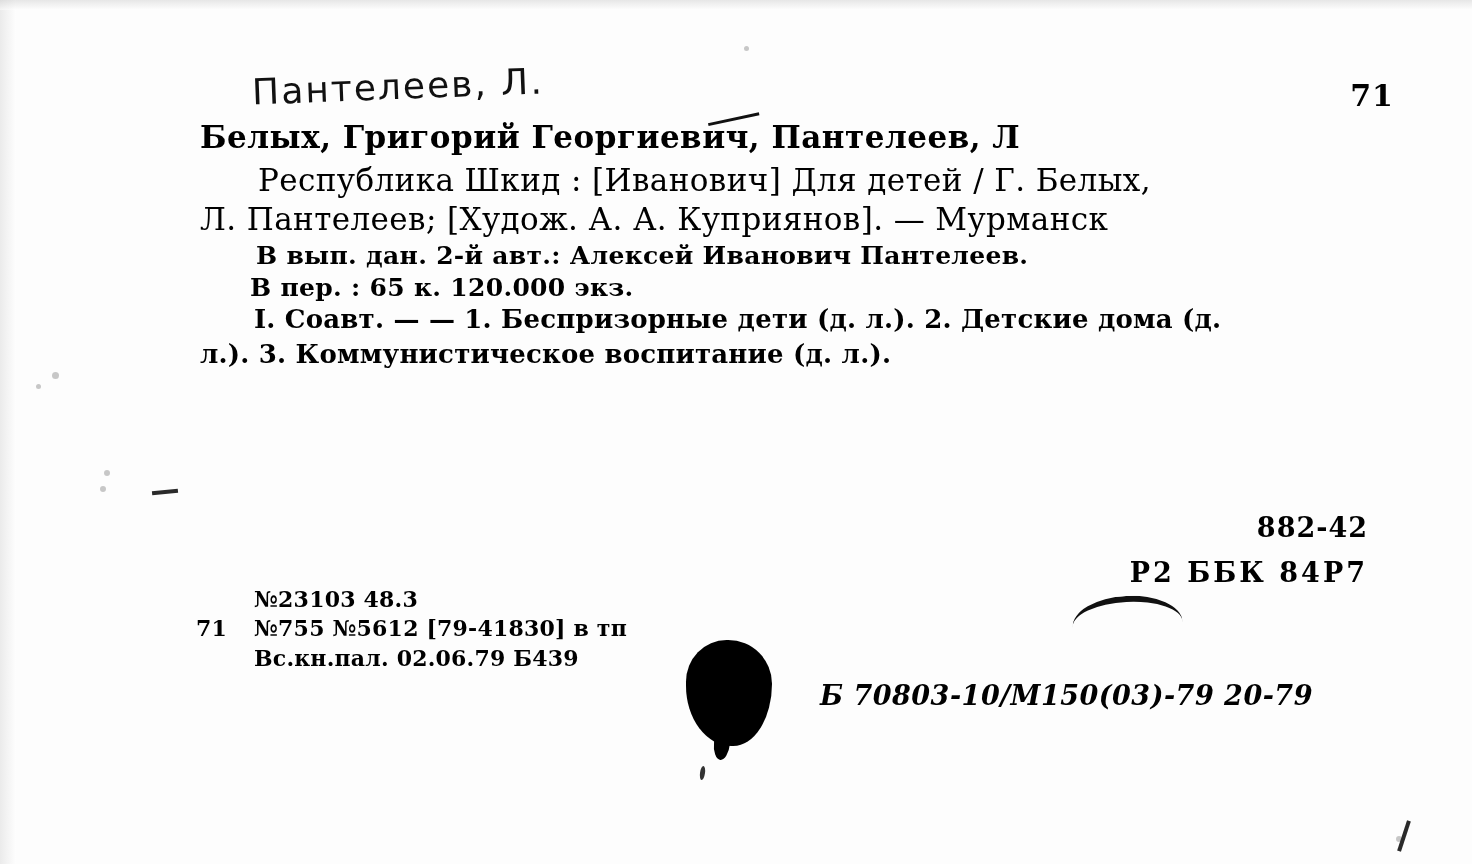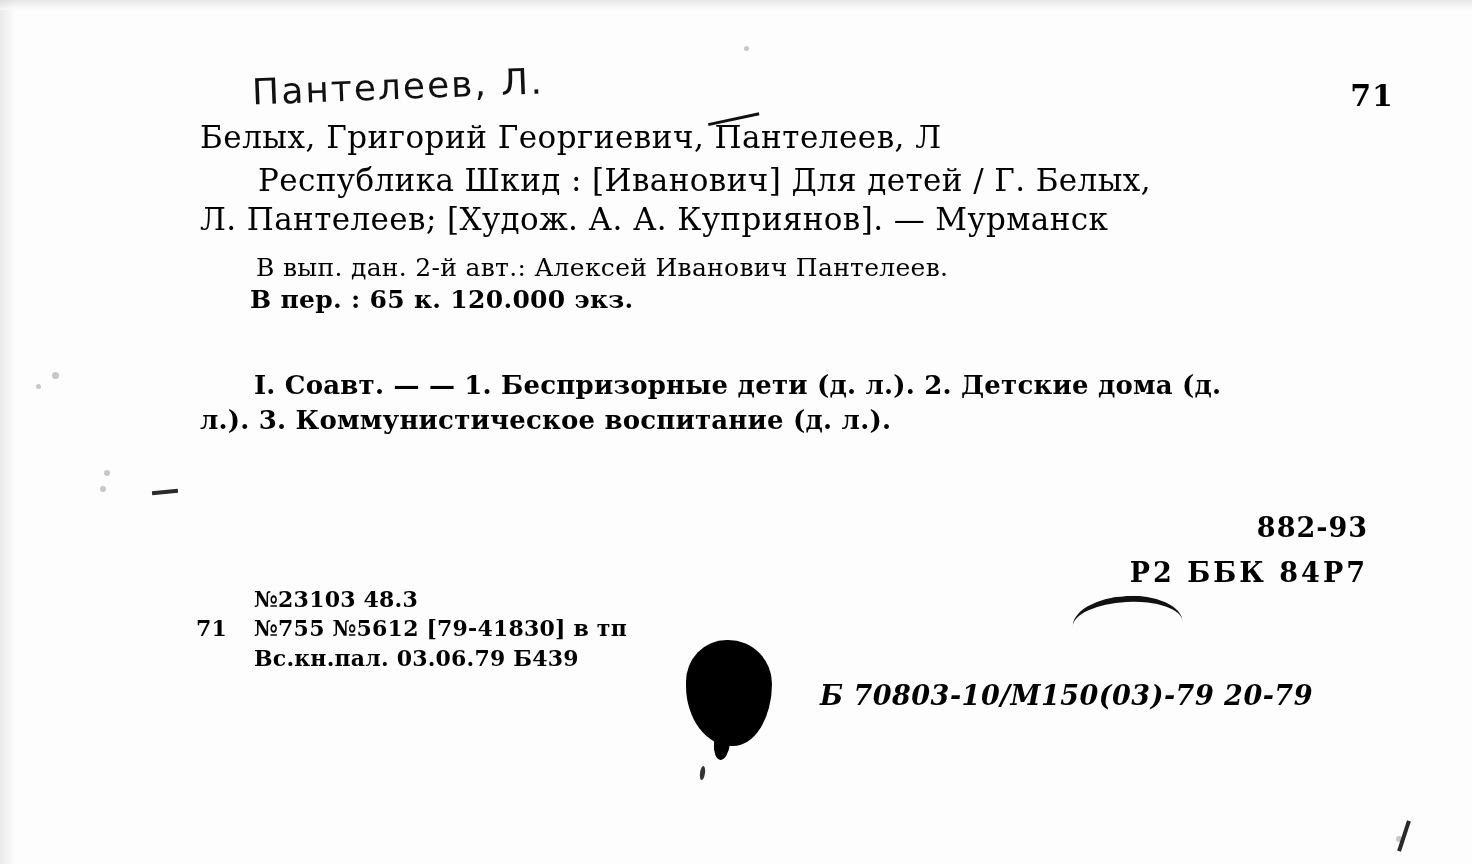--- a/index.html
+++ b/index.html
@@ -72,54 +72,52 @@
     transform: rotate(-12deg);
   }
   .body-block {
     position: absolute;
     left: 200px;
     top: 120px;
     width: 1190px;
   }
   .heading {
     font-size: 31px;
-    font-weight: normal;
+    font-weight: bold;
     letter-spacing: .5px;
     line-height: 1.12;
     white-space: nowrap;
   }
   .desc {
     font-size: 31px;
     line-height: 1.28;
     margin-top: 6px;
     letter-spacing: .4px;
   }
   .desc .indent {
     display: inline-block;
     width: 58px;
   }
   .note {
     font-size: 25px;
-    font-weight: normal;
+    font-weight: bold;
     letter-spacing: .3px;
-    margin-top: 12px;
     padding-left: 56px;
     line-height: 1.3;
   }
   .note2 {
     font-size: 25px;
     font-weight: bold;
     letter-spacing: .3px;
     padding-left: 50px;
   }
   .subjects {
     font-size: 26px;
     font-weight: bold;
     letter-spacing: .2px;
-    margin-top: 54px;
     line-height: 1.35;
   }
   .subjects .indent {
     display: inline-block;
     width: 54px;
   }
   .class-block {
     position: absolute;
     right: 104px;
     top: 508px;
@@ -243,30 +241,30 @@
     <div class="note2">В пер. : 65 к.    120.000 экз.</div>
 
     <div class="subjects">
       <span class="indent"></span><span>I. Соавт. — — 1. Беспризорные дети (д. л.). 2. Детские дома (д.</span><br>
       <span>л.). 3. Коммунистическое воспитание (д. л.).</span>
     </div>
 
   </div>
 
   <div class="class-block">
-    <div>882-93</div>
+    <div>882-42</div>
     <div class="row2">Р2   ББК   84Р7</div>
   </div>
 
   <div class="pen-arc"></div>
 
   <div class="footer-left">
     <span class="ln"><span class="lead blank"></span><span>№23103  48.3</span></span>
     <span class="ln"><span class="lead">71</span><span>№755  №5612  [79-41830]  в тп</span></span>
-    <span class="ln"><span class="lead blank"></span><span>Вс.кн.пал.  03.06.79  Б439</span></span>
+    <span class="ln"><span class="lead blank"></span><span>Вс.кн.пал.  02.06.79  Б439</span></span>
   </div>
 
   <div class="inkblot"></div>
   <div class="inkblot-tail"></div>
   <div class="inkblot-dot"></div>
 
   <div class="isbn-line">Б  70803-10/М150(03)-79  20-79</div>
 
 </div>
 

